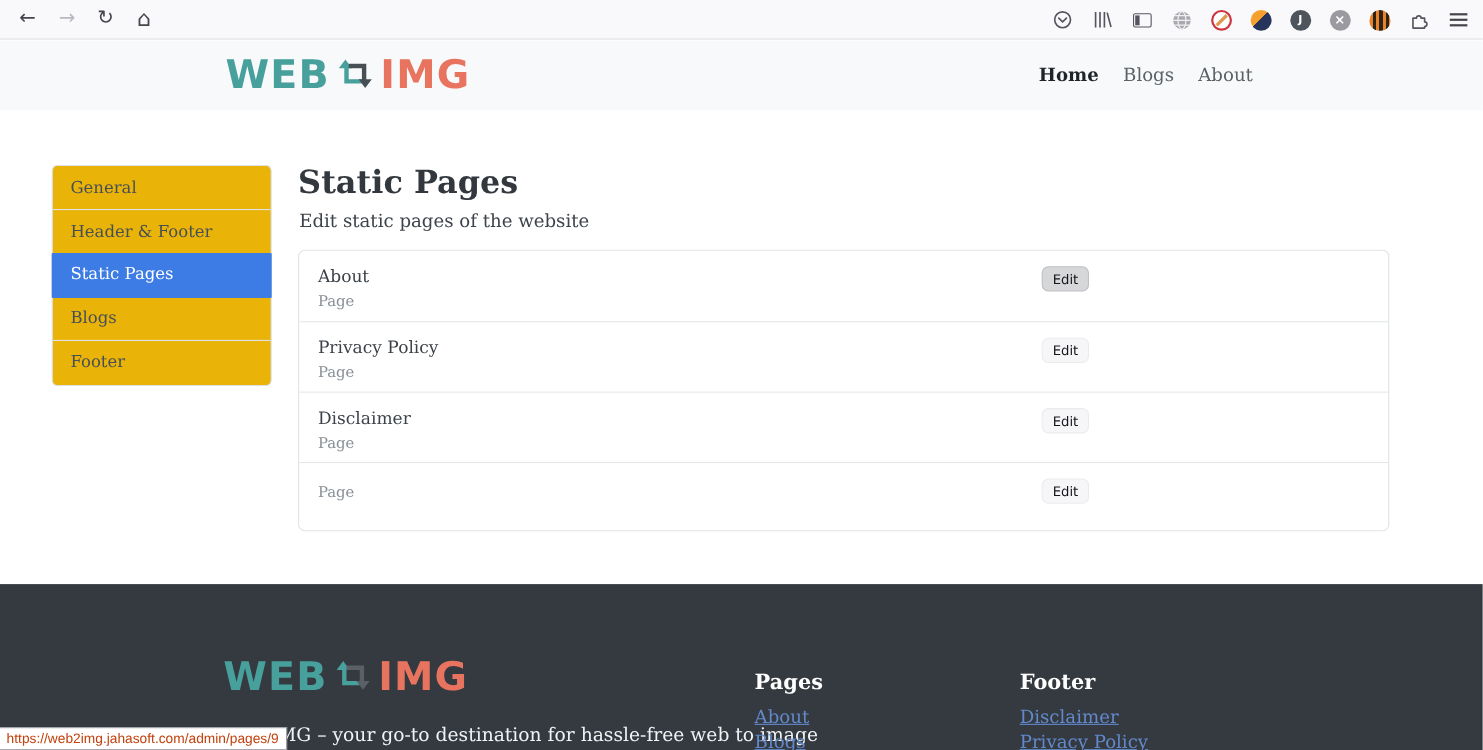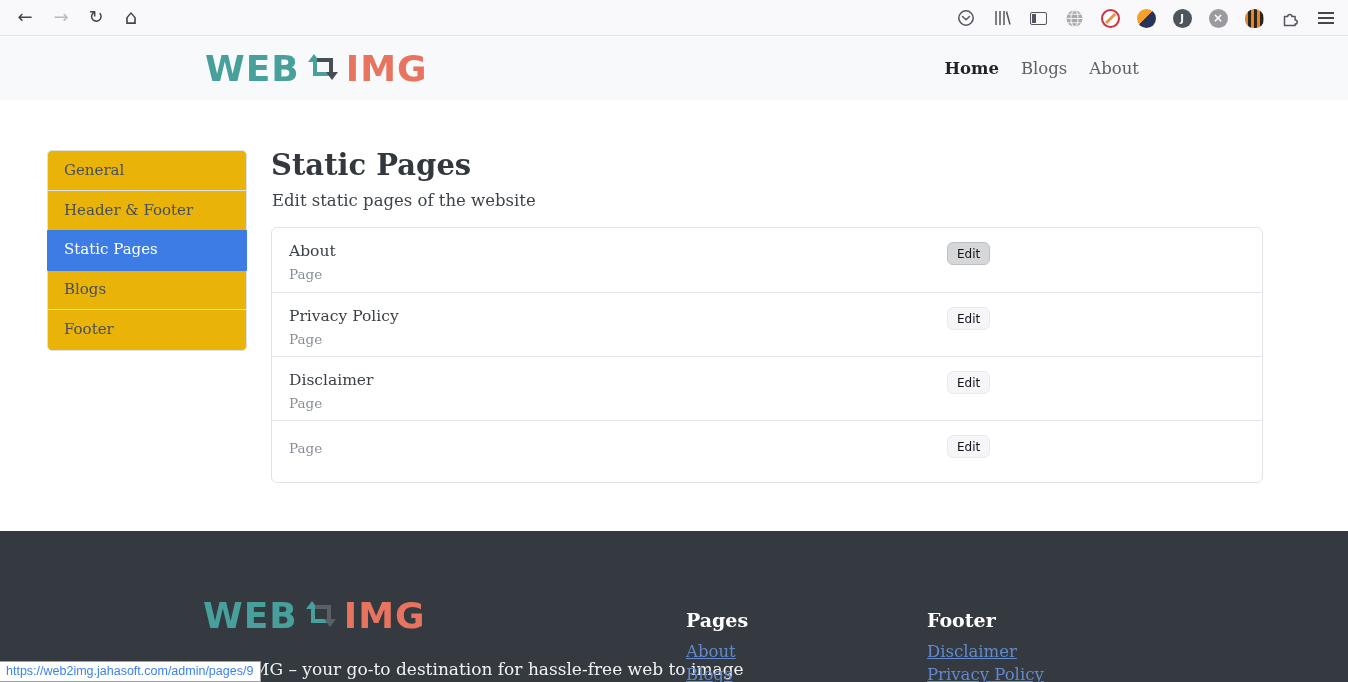--- a/index.html
+++ b/index.html
@@ -97,21 +97,21 @@
   .foot-col.pages { left:686px; }
   .foot-col.company { left:927px; }
   .foot-heading { font-size:19px; font-weight:bold; color:#fff; margin-bottom:9px; }
   .foot-link { display:block; font-size:16.5px; color:#6389cb; text-decoration:underline;
                line-height:23px; cursor:pointer; }
 
   
   .status-tooltip { position:absolute; left:0; top:661px; height:21px; z-index:10;
                background:#fff; border:1px solid #9e9ea6; border-left:none;
                padding:2px 7px 0 6px; font-family:"Liberation Sans", sans-serif;
-               font-size:12.5px; color:#3b82f6; white-space:nowrap; }
+               font-size:12.5px; color:#c2410c; white-space:nowrap; }
 
   .arrows-svg { display:block; }
 </style>
 </head>
 <body>
 
 <div class="chrome">
   <div class="nav-btn" style="left:10px;"><span>←</span></div>
   <div class="nav-btn disabled" style="left:46px;"><span>→</span></div>
   <div class="nav-btn" style="left:81px;"><span>↻</span></div>

